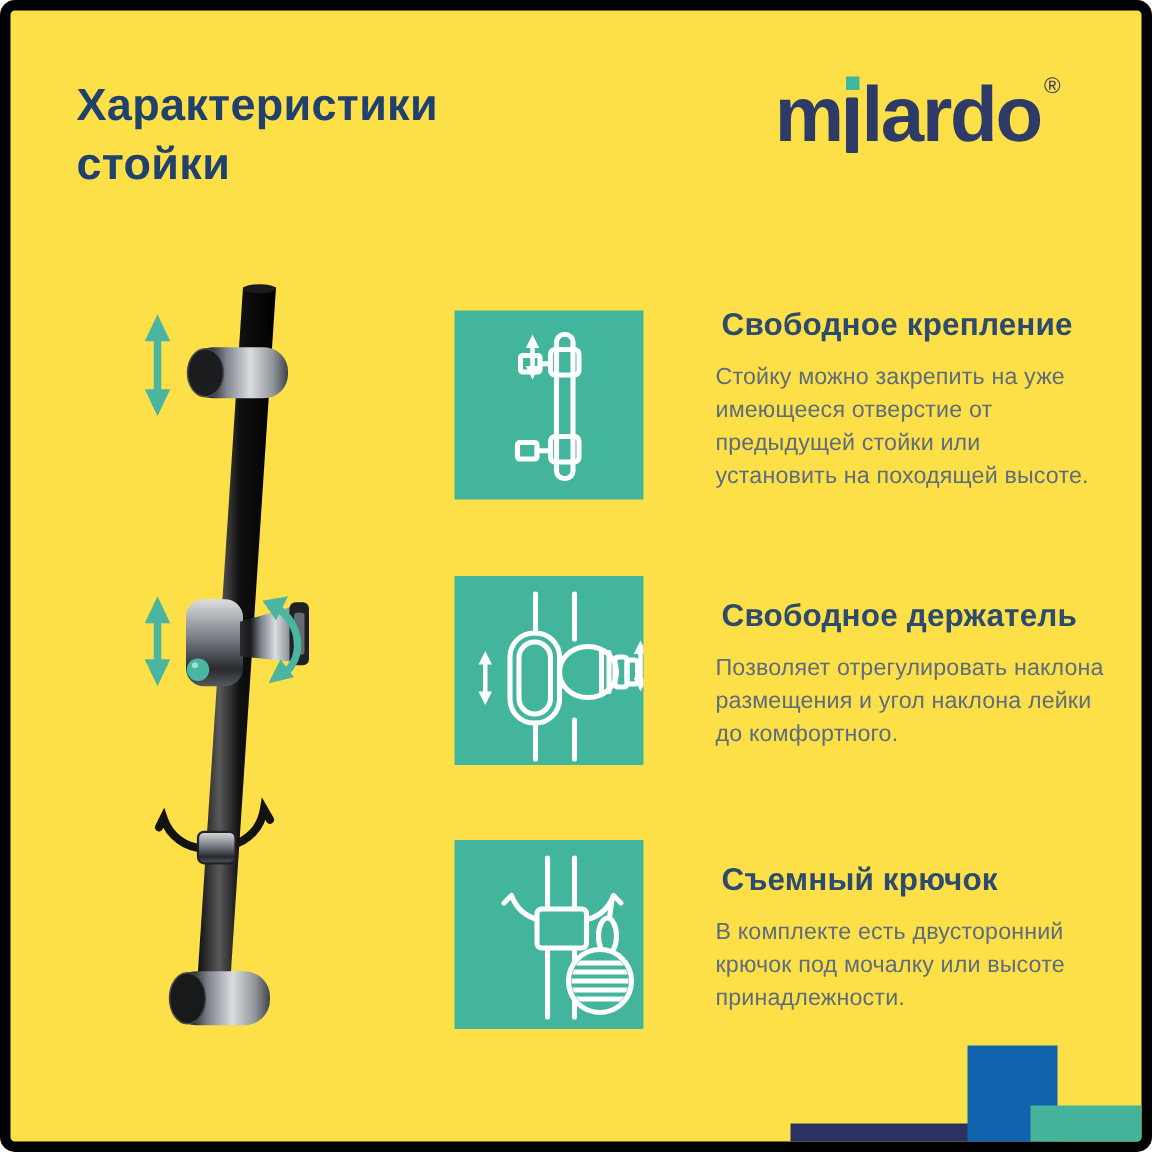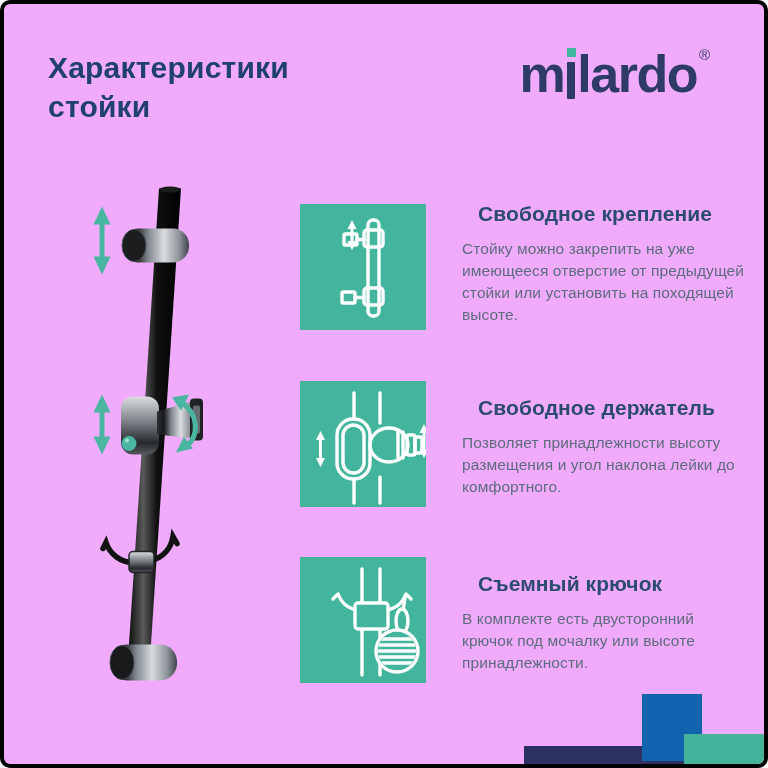--- a/index.html
+++ b/index.html
@@ -1,18 +1,18 @@
 <!DOCTYPE html>
 <html><head>
 <meta charset="utf-8">
 <style>
   html,body{margin:0;padding:0;background:#ffffff;}
   .canvas{
     position:relative;width:768px;height:768px;overflow:hidden;
-    background:#f0abfc;border:4px solid #000000;box-sizing:border-box;
+    background:#fde047;border:7px solid #000000;box-sizing:border-box;
     border-radius:10px;
     font-family:"Liberation Sans", sans-serif;
   }
   
   .page-title{
     position:absolute;left:44px;top:44px;width:300px;margin:0;
     font-size:30px;line-height:39px;font-weight:bold;color:#20406e;
     letter-spacing:.2px;
   }
   .logo{
@@ -40,21 +40,21 @@
   .tile-0{top:200px;} .tile-1{top:377px;} .tile-2{top:553px;}
   .tile svg{display:block;width:126px;height:126px;}
   
   .feat{position:absolute;left:458px;width:286px;}
   .feat-0{top:198px;} .feat-1{top:392px;} .feat-2{top:568px;}
   .feat h2{
     margin:0 0 12px 16px;font-size:21px;font-weight:bold;color:#2c4b6e;
     letter-spacing:.1px;
   }
   .feat p{
-    margin:0;font-size:15.5px;line-height:22px;color:#5e6d7d;letter-spacing:.1px;
+    margin:12px;font-size:15.5px;line-height:22px;color:#5e6d7d;letter-spacing:.1px;
   }
   
   .product{position:absolute;left:55px;top:178px;width:170px;height:525px;}
   
   .decor-navy{position:absolute;left:520px;top:742px;width:178px;height:26px;background:#2d3162;}
   .decor-blue{position:absolute;left:638px;top:690px;width:60px;height:67px;background:#1263ad;}
   .decor-teal{position:absolute;left:680px;top:730px;width:88px;height:38px;background:#45b399;}
 </style>
 </head>
 <body>
@@ -205,21 +205,21 @@
       </g>
     </svg>
   </div>
 
   <div class="feat feat-0">
     <h2>Свободное крепление</h2>
     <p>Стойку можно закрепить на уже имеющееся отверстие от предыдущей стойки или установить на походящей высоте.</p>
   </div>
   <div class="feat feat-1">
     <h2>Свободное держатель</h2>
-    <p>Позволяет принадлежности высоту размещения и угол наклона лейки до комфортного.</p>
+    <p>Позволяет отрегулировать наклона размещения и угол наклона лейки до комфортного.</p>
   </div>
   <div class="feat feat-2">
     <h2>Съемный крючок</h2>
     <p>В комплекте есть двусторонний крючок под мочалку или высоте принадлежности.</p>
   </div>
 
   <div class="decor-navy"></div>
   <div class="decor-blue"></div>
   <div class="decor-teal"></div>
 

